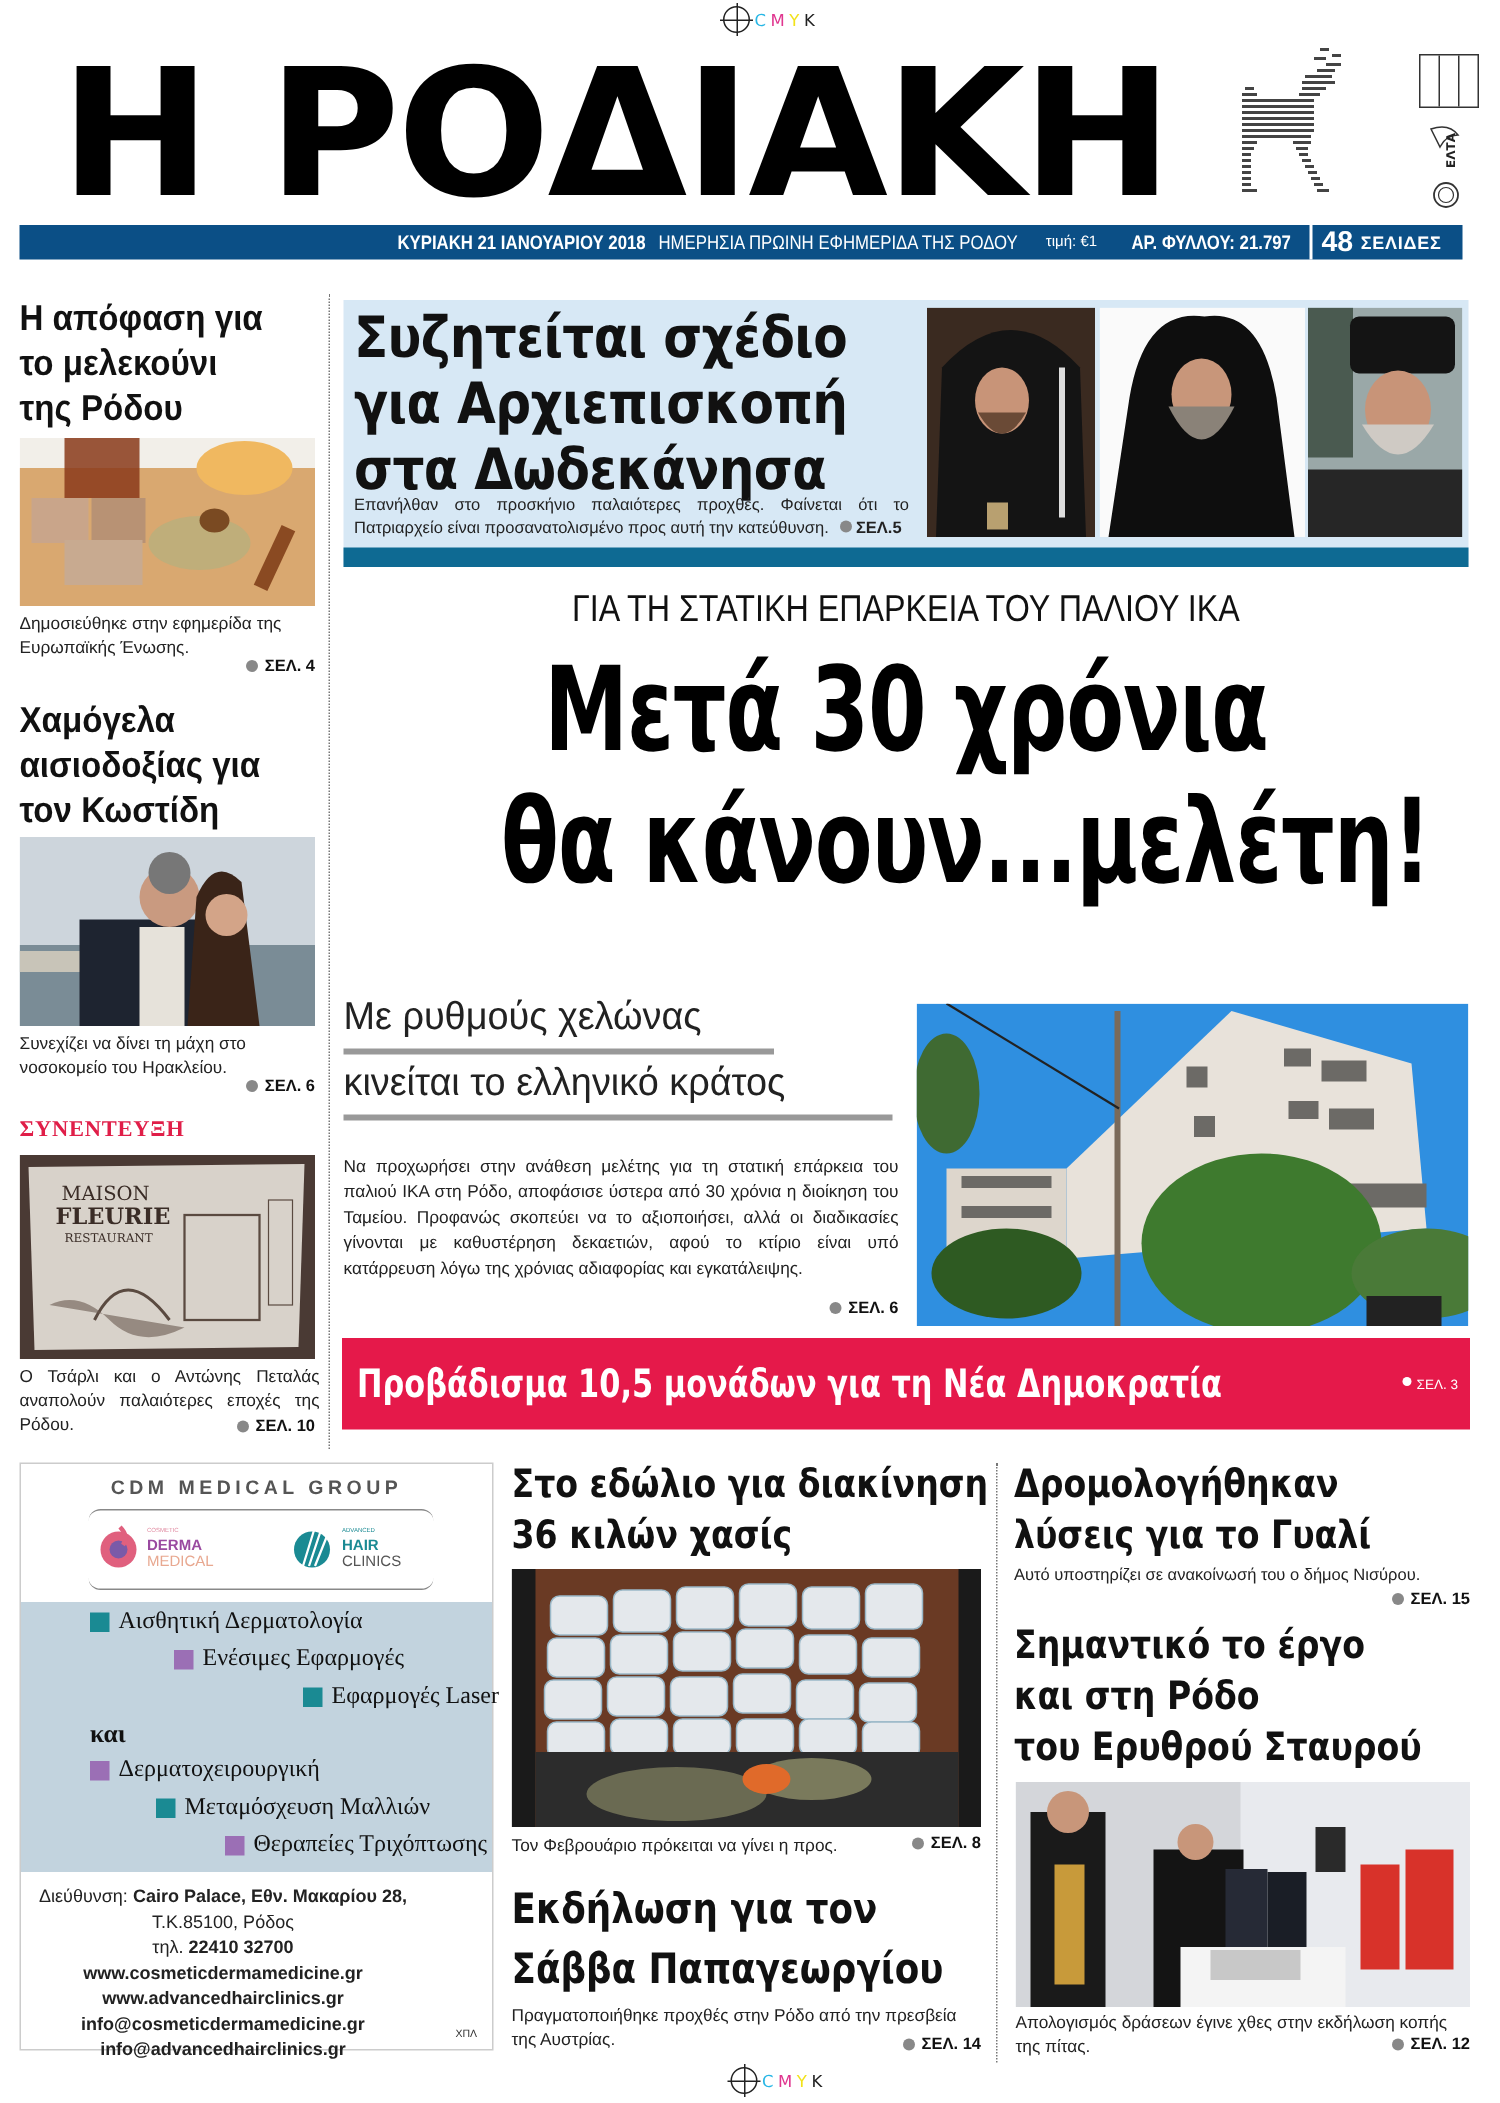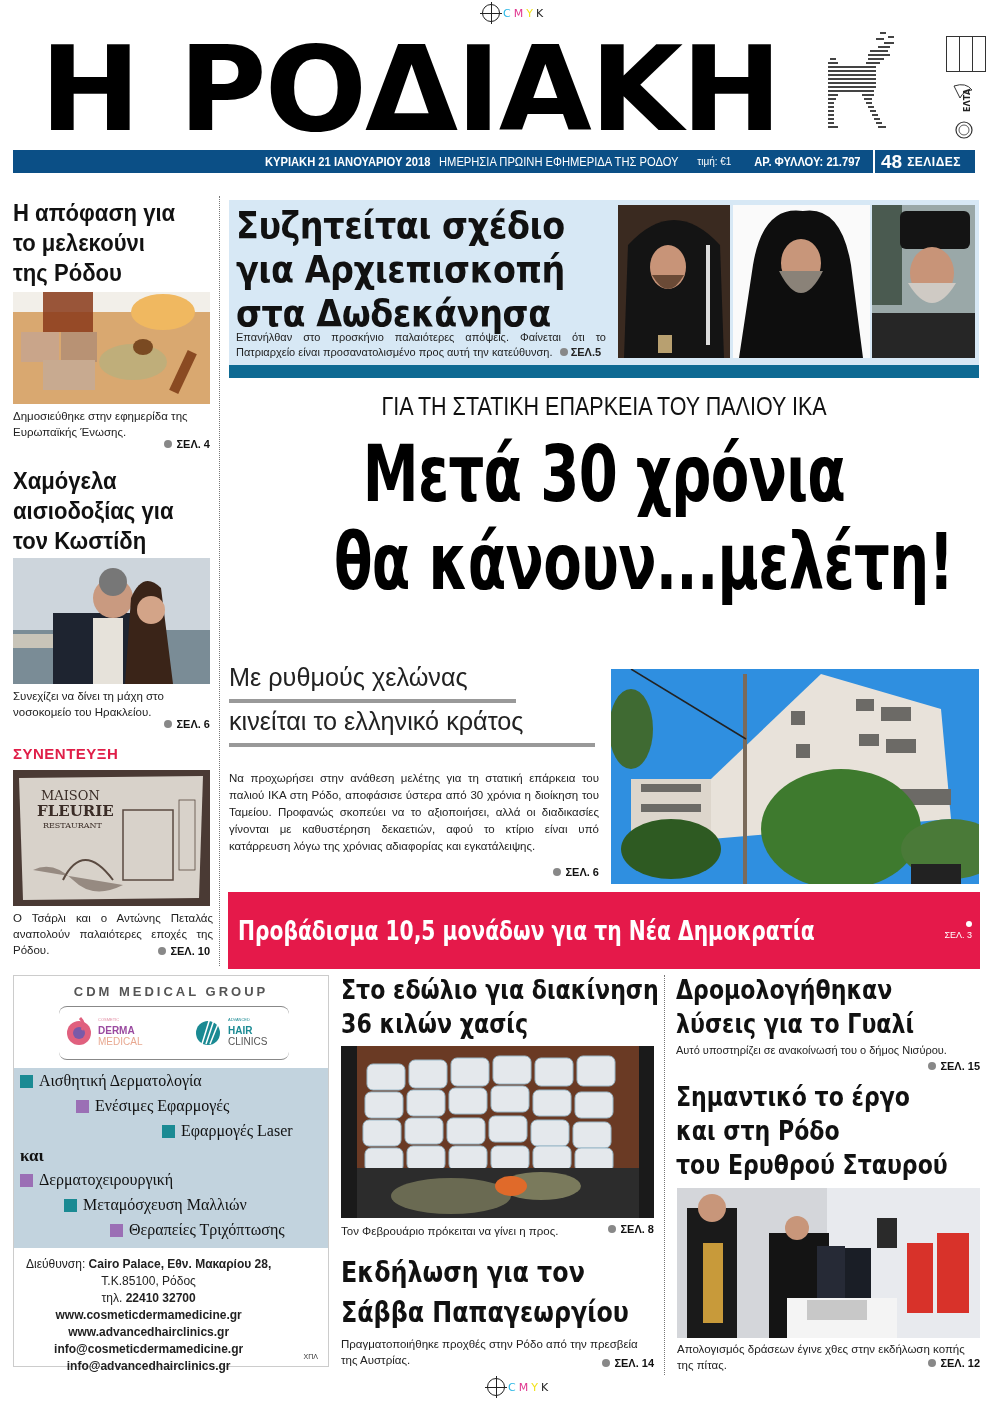--- a/index.html
+++ b/index.html
@@ -33,48 +33,48 @@
   
   .vdivider { border-left: 1px dotted #777; }
 
   
   .lhead { font-family: "Liberation Sans", sans-serif; font-weight: bold; font-size: 24px; line-height: 30px; color: #111; transform: scaleX(0.92); transform-origin: left; white-space: nowrap; }
   .caption { font-size: 11.5px; line-height: 16px; color: #222; }
   .pageref { font-size: 11px; font-weight: bold; color: #111; display: flex; align-items: center; gap: 4px; justify-content: flex-end; }
   .dot { width: 8px; height: 8px; border-radius: 50%; background: #888; display: inline-block; }
 
   .photo { overflow: hidden; }
-  .kicker-red { color: #e01e48; font-weight: bold; font-size: 15px; letter-spacing: 0.5px; }
+  .kicker-red { color: #e01e48; font-weight: bold; font-size: 15px; letter-spacing: 0.5px; font-family: Liberation Serif, serif; }
 
   
   .archi { left: 229px; top: 200px; width: 750px; height: 178px; background: #d7e8f5; }
   .archi-bar { left: 229px; top: 365px; width: 750px; height: 13px; background: #0e6a93; }
   .archi-head { left: 236px; top: 203px; font-weight: bold; font-size: 38px; line-height: 44px; color: #111; font-family: "DejaVu Sans", sans-serif; transform: scaleX(0.88); transform-origin: left; white-space: nowrap; letter-spacing: -0.5px; }
   .archi-dek { left: 236px; top: 330px; width: 370px; font-size: 11px; line-height: 15px; color: #222; text-align: justify; }
   .archi-dek .pr { font-weight: bold; }
 
   
   .lead-kicker { left: 229px; top: 392px; width: 750px; text-align: center; font-size: 25px; color: #111; letter-spacing: 0px; transform: scaleX(0.86); white-space: nowrap; }
   .lead-head { left: 229px; top: 430px; width: 750px; text-align: center; font-family: "DejaVu Sans", sans-serif; font-weight: bold; font-size: 78px; line-height: 88px; color: #000; transform: scaleX(0.72); white-space: nowrap; letter-spacing: -1px; }
   .sub1 { left: 229px; top: 662px; font-size: 26px; color: #222; white-space: nowrap; transform: scaleX(0.97); transform-origin: left; }
   .rule1 { left: 229px; top: 699px; width: 287px; height: 4px; background: #999; }
   .sub2 { left: 229px; top: 706px; font-size: 26px; color: #222; white-space: nowrap; transform: scaleX(0.97); transform-origin: left; }
   .rule2 { left: 229px; top: 743px; width: 366px; height: 4px; background: #999; }
   .lead-body { left: 229px; top: 770px; width: 370px; font-size: 11.5px; line-height: 17px; text-align: justify; color: #222; }
 
-  .polls { left: 228px; top: 892px; width: 752px; height: 77px; background: #e5194a; color: #fff; display: flex; align-items: center; padding-left: 10px; }
+  .polls { left: 228px; top: 892px; width: 752px; height: 61px; background: #e5194a; color: #fff; display: flex; align-items: center; padding-left: 10px; }
   .polls .t { font-family: "DejaVu Sans", sans-serif; font-weight: bold; font-size: 26px; transform: scaleX(0.78); transform-origin: left; white-space: nowrap; }
-  .polls .ref { position: absolute; right: 8px; font-size: 9px; display: flex; align-items: flex-end; gap: 3px; flex-direction: column; }
+  .polls .ref { position: absolute; right: 8px; font-size: 9px; display: flex; align-items: flex-start; gap: 3px; }
   .polls .ref .dot { background: #fff; width: 6px; height: 6px; }
 
   
   .ad { left: 13px; top: 975px; width: 316px; height: 392px; border: 1px solid #ccc; background: #fff; }
   .ad-brand { position: absolute; left: 0; top: 8px; width: 100%; text-align: center; font-size: 13px; letter-spacing: 3px; color: #555; font-weight: bold; }
   .ad-list { position: absolute; left: 0; top: 92px; width: 314px; height: 180px; background: #c2d3de; font-family: "Liberation Serif", serif; font-size: 16px; color: #111; }
-  .ad-list .it { position: absolute; display: flex; align-items: center; gap: 6px; white-space: nowrap; }
+  .ad-list .it { position: absolute; display: flex; align-items: center; gap: 6px; white-space: nowrap; margin-left: 40px; }
   .sq { width: 13px; height: 13px; display: inline-block; }
   .ad-contact { position: absolute; left: 12px; top: 280px; font-size: 12px; line-height: 17px; color: #222; text-align: center; }
   .ad-contact b { font-weight: bold; }
 
   
   .mhead { font-family: "DejaVu Sans", sans-serif; font-weight: bold; font-size: 26px; line-height: 34px; color: #111; transform: scaleX(0.85); transform-origin: left; white-space: nowrap; }
 </style>
 </head>
 <body>
 
@@ -225,21 +225,21 @@
     <span>ΣΕΛ. 10</span>
 </div>
 
 <div class="abs archi"></div>
 <div class="abs archi-head">
   <div>Συζητείται σχέδιο</div>
   <div>για Αρχιεπισκοπή</div>
   <div>στα Δωδεκάνησα</div>
 </div>
 <div class="abs archi-dek">
-  <span>Επανήλθαν στο προσκήνιο παλαιότερες απόψεις. Φαίνεται ότι το Πατριαρχείο είναι προσανατολισμένο προς αυτή την κατεύθυνση.</span>
+  <span>Επανήλθαν στο προσκήνιο παλαιότερες προχθές. Φαίνεται ότι το Πατριαρχείο είναι προσανατολισμένο προς αυτή την κατεύθυνση.</span>
   <span class="dot" style="margin-left:4px;"></span>
   <span class="pr">ΣΕΛ.5</span>
 </div>
 <div class="abs photo" style="left:618px; top:205px; width:112px; height:153px;">
   <svg width="112" height="153" viewBox="0 0 112 153">
       <rect width="112" height="153" fill="#3a2a20"></rect>
       <path d="M10 40 Q56 -10 102 40 L106 153 L6 153 Z" fill="#141414"></path>
       <ellipse cx="50" cy="62" rx="18" ry="22" fill="#c89478"></ellipse>
       <path d="M34 70 Q50 98 66 70 Z" fill="#6a4a36"></path>
       <rect x="88" y="40" width="4" height="100" fill="#ddd"></rect>

